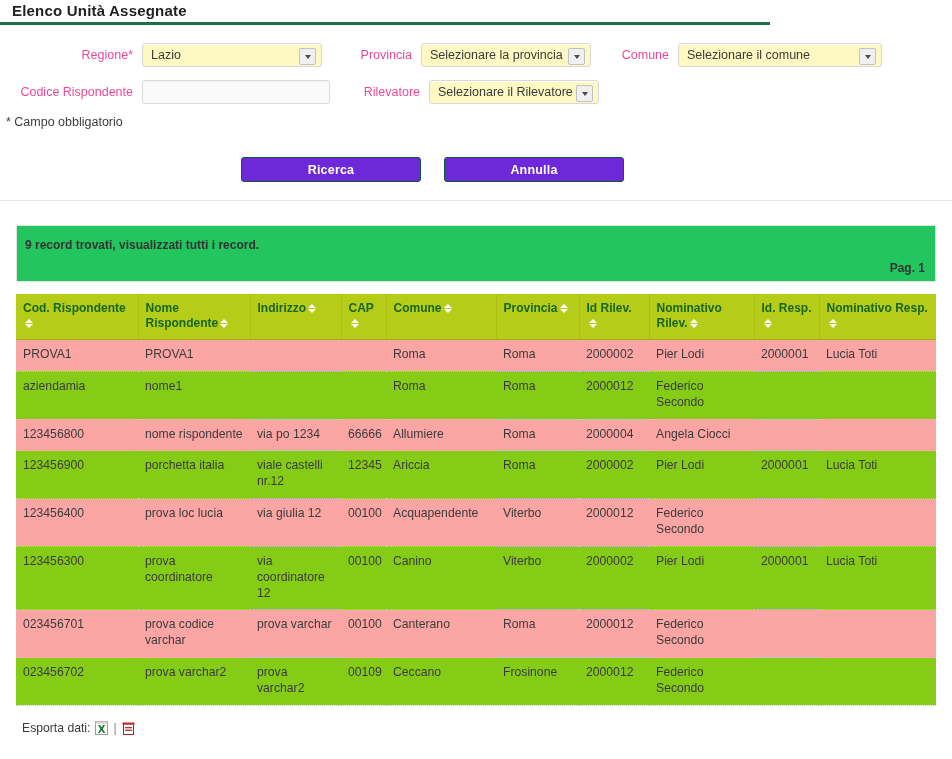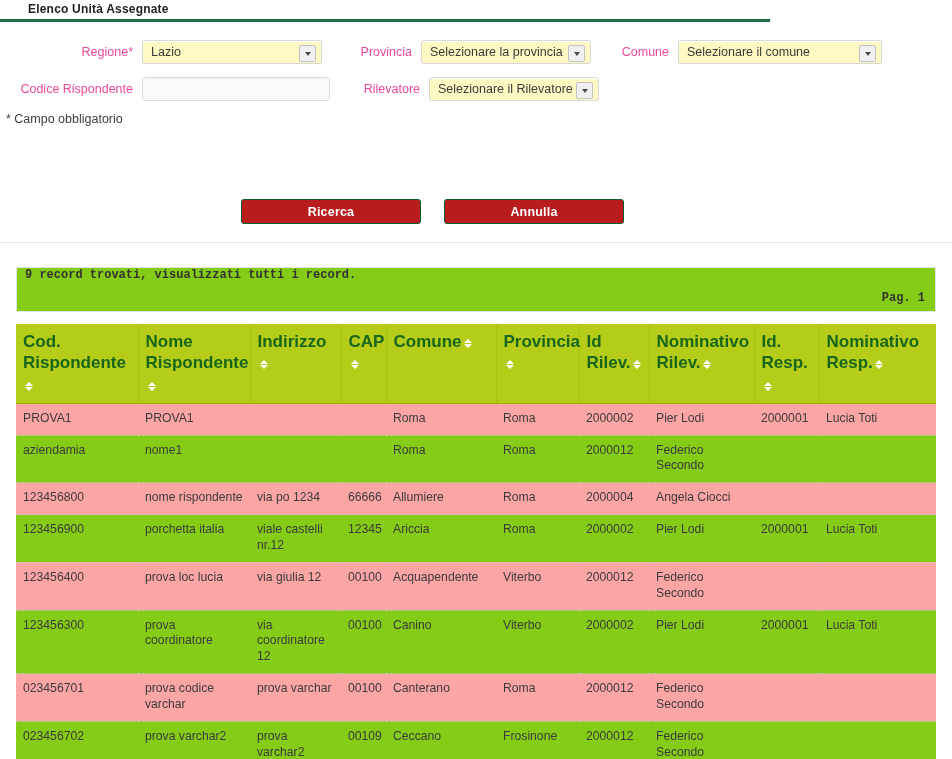--- a/index.html
+++ b/index.html
@@ -11,26 +11,25 @@
     height: 759px;
     background: #ffffff;
     font-family: "Liberation Sans", sans-serif;
     font-size: 12px;
     color: #333333;
     overflow: hidden;
   }
 
   
   .page-title {
-    font-size: 12px;
+    font-size: 15px;
     font-weight: bold;
     color: #222222;
     padding: 2px 0 3px 12px;
     letter-spacing: .2px;
-    margin-left: 16px;
   }
   .title-rule {
     width: 770px;
     height: 3px;
     background: #1d7044;
     margin: 0 0 0 0;
   }
 
   
   .search-panel {
@@ -123,41 +122,39 @@
   .btn-row {
     display: flex;
     justify-content: flex-start;
     padding-left: 241px;
     gap: 23px;
     margin-bottom: 6px;
   }
   .btn {
     width: 180px;
     height: 25px;
-    background: #b91c1c;
+    background: #6d28d9;
     border: 1px solid #0d5c2c;
     border-radius: 3px;
     color: #ffffff;
     font-family: "Liberation Sans", sans-serif;
     font-size: 12.5px;
     font-weight: bold;
     cursor: pointer;
     letter-spacing: .2px;
-    margin-top: 45px;
   }
 
   
   .results-wrap { padding: 24px 16px 0 16px; }
 
   .result-bar {
-    background: #84cc16;
+    background: #22c55e;
     border: 1px solid #e2e2e2;
-    padding: 0 10px 6px 8px;
+    padding: 12px 10px 6px 8px;
     box-sizing: border-box;
-    font-family: Liberation Mono, monospace;
   }
   .result-count {
     font-size: 12px;
     font-weight: bold;
     color: #333333;
   }
   .result-page {
     font-size: 12px;
     font-weight: bold;
     color: #333333;
@@ -167,21 +164,21 @@
 
   table.grid {
     width: 920px;
     border-collapse: collapse;
     margin-top: 12px;
     table-layout: fixed;
   }
   table.grid th {
     background: #b5cc18;
     color: #18661b;
-    font-size: 17px;
+    font-size: 12px;
     font-weight: bold;
     text-align: left;
     vertical-align: top;
     padding: 7px 6px 8px 7px;
     border-right: 1px solid #a9bf13;
     border-bottom: 1px solid #9bb010;
     line-height: 1.25;
   }
   table.grid th:last-child { border-right: none; }
 

